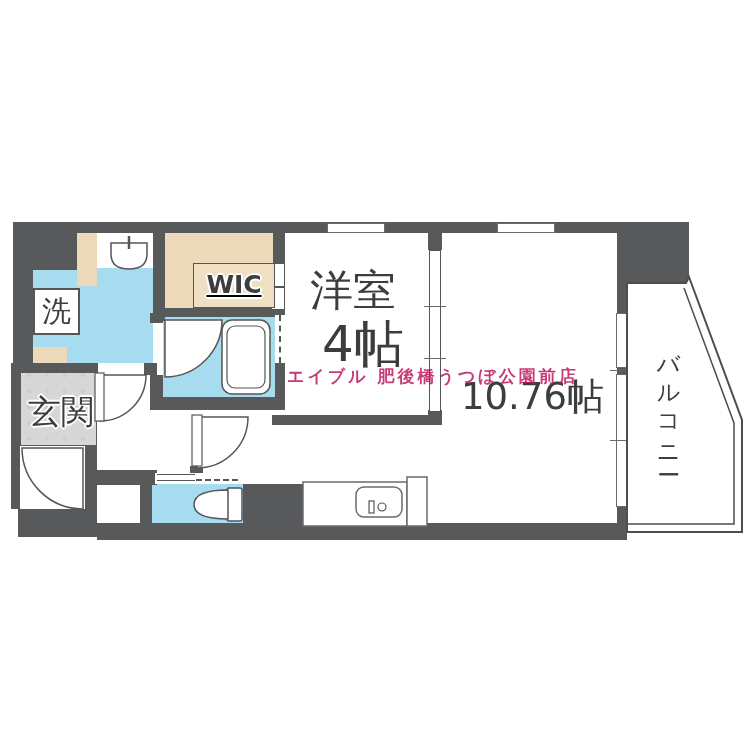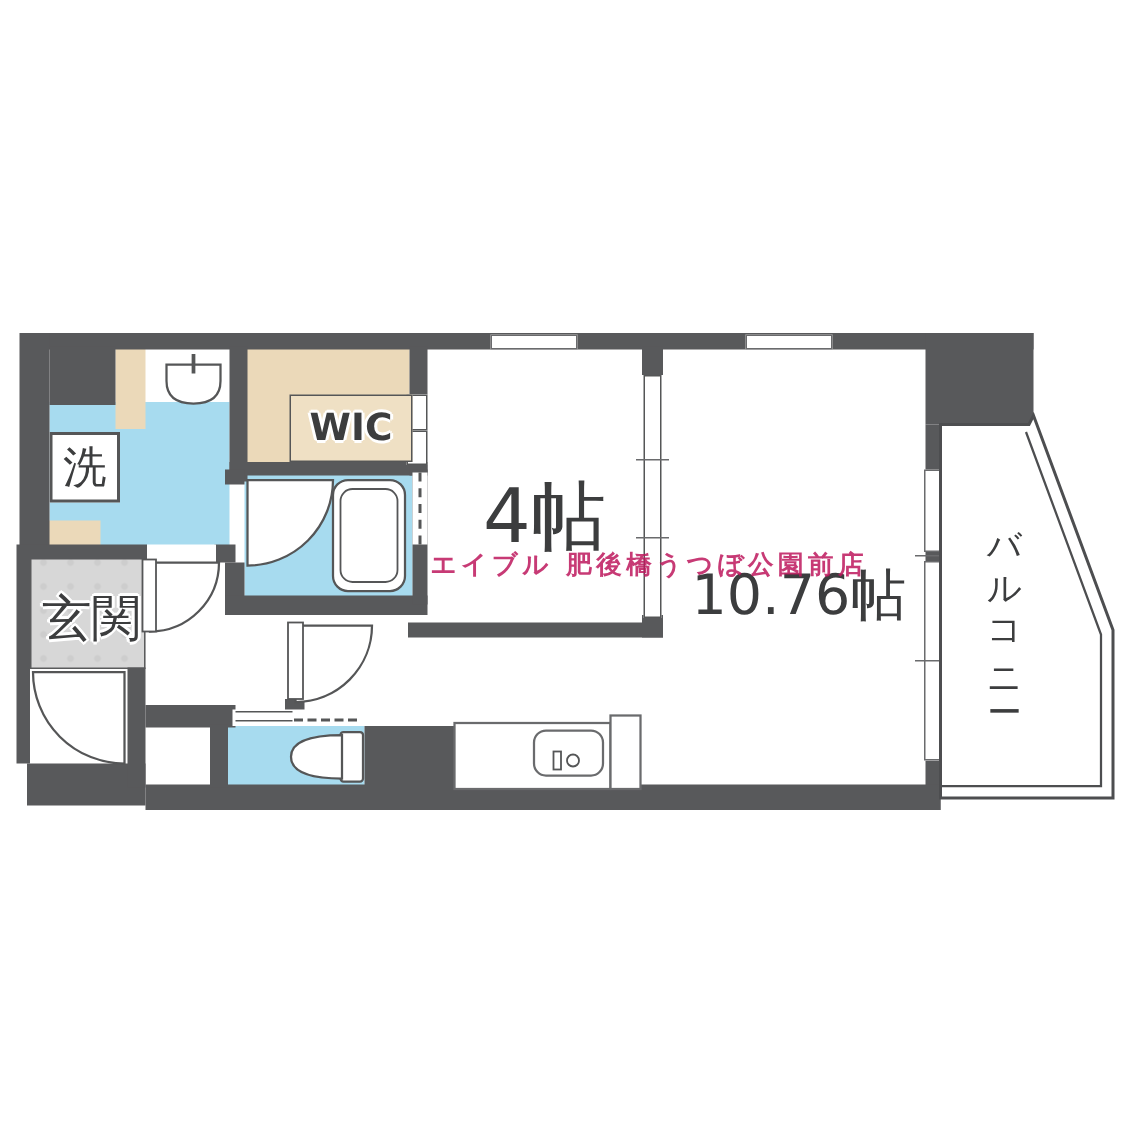--- a/index.html
+++ b/index.html
@@ -1,18 +1,18 @@
 <!DOCTYPE html>
 <html><head>
 <meta charset="utf-8">
 <style>
   html,body{margin:0;padding:0;background:#ffffff;}
   #stage{position:relative;width:750px;height:750px;background:#ffffff;overflow:hidden;
          font-family:"DejaVu Sans","Liberation Sans",sans-serif;}
-  .abs{position:absolute;}
+  .abs{position:absolute;text-decoration:underline;}
   .wall{position:absolute;background:#58595b;}
   .blue{position:absolute;background:#a7dbef;}
   .beige{position:absolute;background:#ebd9b9;}
   .whitebox{position:absolute;background:#ffffff;border:1.5px solid #555657;box-sizing:border-box;}
   .winH{position:absolute;background:#ffffff;border:1px solid #6a6b6d;box-sizing:border-box;}
   .lbl{position:absolute;color:#3c3d3e;text-shadow:-1px -1px 0 #fff,1px -1px 0 #fff,-1px 1px 0 #fff,1px 1px 0 #fff,0 2px 0 #fff,0 -2px 0 #fff,2px 0 0 #fff,-2px 0 0 #fff;
        white-space:nowrap;line-height:1.05;}
   .tick{position:absolute;background:#6a6b6d;}
   .genkan{position:absolute;background:#d7d7d7;border:1px solid #5a5b5c;box-sizing:border-box;
           background-image:radial-gradient(circle at 8px 8px, #cdcdcd 2px, transparent 2.5px);
@@ -118,20 +118,21 @@
   </svg>
 
   <div class="abs" style="left:193px;top:263px;width:82px;height:45px;background:#efe0c4;border:1.5px solid #555657;box-sizing:border-box;display:flex;align-items:center;justify-content:center;">
     <span class="lbl" style="position:static;font-size:25px;font-weight:bold;">WIC</span>
   </div>
 
   <div class="whitebox" style="left:33px;top:288px;width:47px;height:47px;border-width:2px;display:flex;align-items:center;justify-content:center;">
     <span class="lbl" style="position:static;font-size:29px;">洗</span>
   </div>
 
+  <div class="lbl" style="left:310px;top:268px;font-size:43px;">洋室</div>
   <div class="lbl" style="left:322px;top:318px;font-size:50px;">4帖</div>
   <div class="lbl" style="left:461px;top:378px;font-size:37px;">10.76帖</div>
   <div class="lbl" style="left:28px;top:395px;font-size:33px;">玄関</div>
   <div class="lbl vtext" style="left:657px;top:338px;font-size:23px;letter-spacing:5px;">バルコニー</div>
 
   <div class="wm" style="left:287px;top:365px;font-size:17px;">エイブル 肥後橋うつぼ公園前店</div>
 
 </div>
 
 </body></html>

